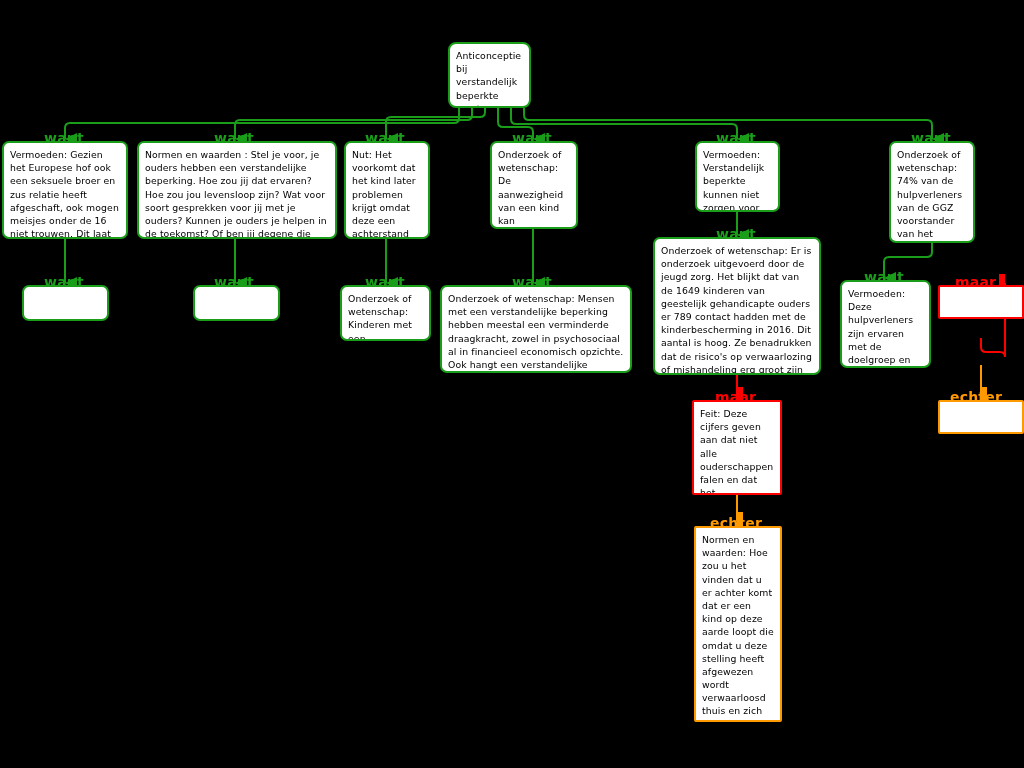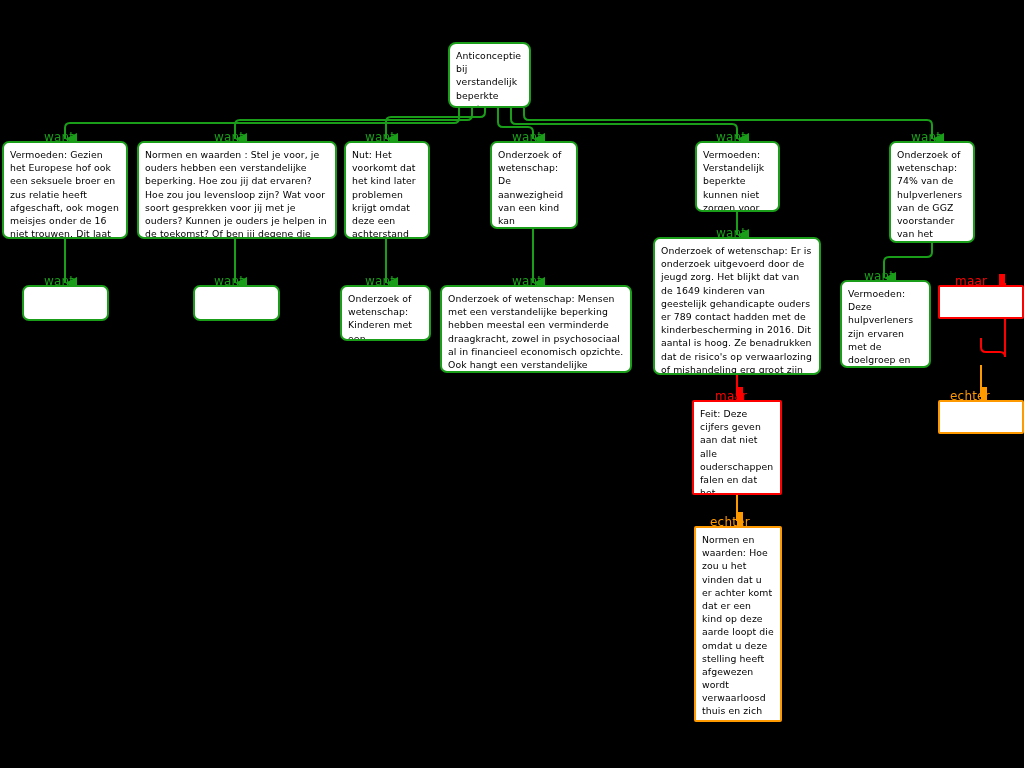--- a/index.html
+++ b/index.html
@@ -7,21 +7,21 @@
        font-family:"DejaVu Sans","Liberation Sans",sans-serif;}
   #canvas{position:absolute;left:0;top:0;width:1024px;height:768px;}
   svg.links{position:absolute;left:0;top:0;width:1024px;height:768px;pointer-events:none;}
   .node{position:absolute;background:#fff;border:2px solid #1a9e1a;border-radius:7px;
         box-sizing:border-box;overflow:hidden;color:#000;}
   .node .txt{display:block;padding:5px 6px;font-size:9.3px;line-height:1.42;
              letter-spacing:.1px;word-wrap:break-word;}
   .node.red{border-color:#ff0000;border-width:2px;border-radius:2px;}
   .node.orange{border-color:#ff9900;border-width:2px;border-radius:2px;}
   .node.root{border-radius:8px;}
-  .lbl{position:absolute;font-size:12px;font-weight:normal;line-height:1;
+  .lbl{position:absolute;font-size:14px;font-weight:bold;line-height:1;
        letter-spacing:.2px;white-space:nowrap;}
   .lbl.want{color:#1a9e1a;}
   .lbl.maar{color:#ff0000;}
   .lbl.echter{color:#ff9900;}
 </style>
 </head>
 <body>
 
 <div id="canvas">
 

